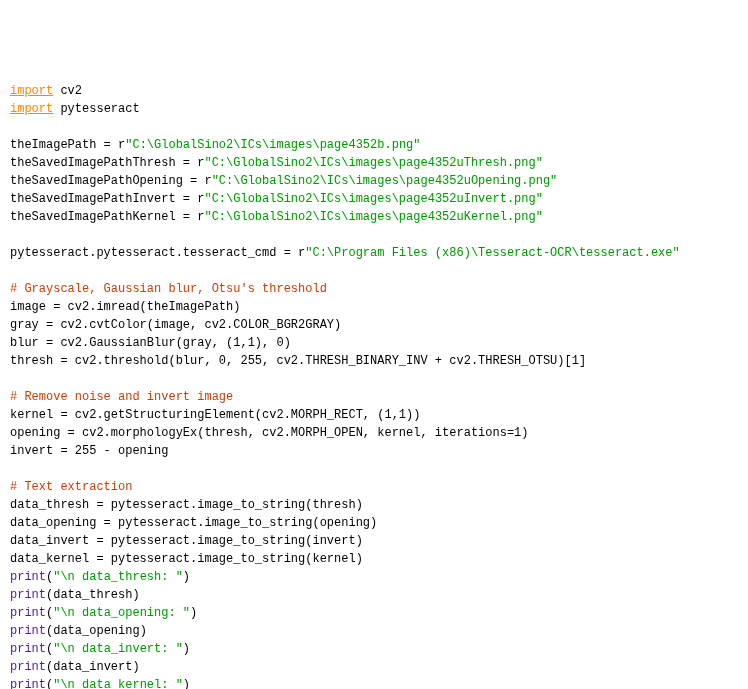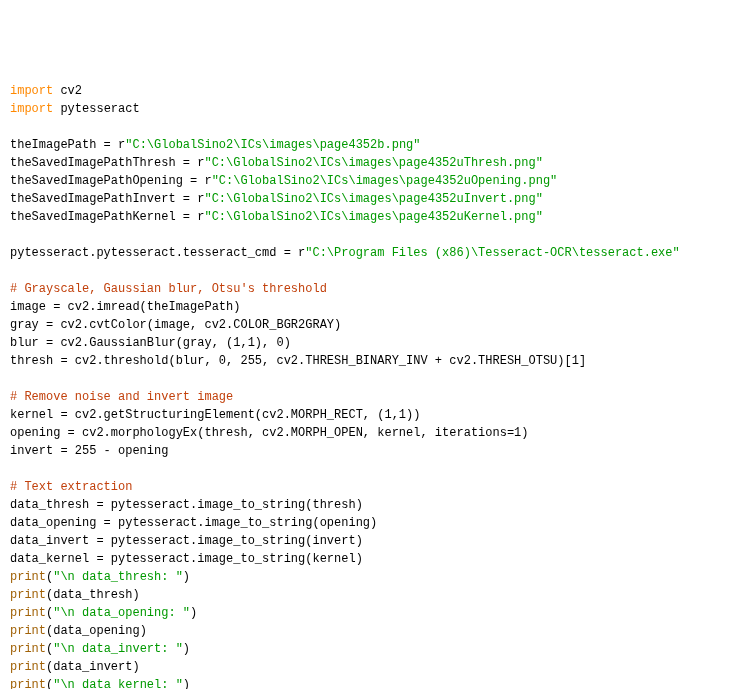--- a/index.html
+++ b/index.html
@@ -5,22 +5,22 @@
     body {
       margin: 0;
       padding: 10px;
       font-family: "Courier New", Courier, monospace;
       font-size: 12px;
       line-height: 1.5;
       background: #ffffff;
       color: #000000;
       white-space: pre;
     }
-    .kw-import { color: #ff8800; }
-    .kw-print { color: #a16207; }
+    .kw-import { color: #ff8800; text-decoration: underline; }
+    .kw-print { color: #4c1d95; }
     .comment { color: #c2410c; }
     .str { color: #009900; }
     .rprefix { color: #000000; }
     .code { color: #000000; text-align: right; }
   </style>
 </head>
 <body>
 
 
 

